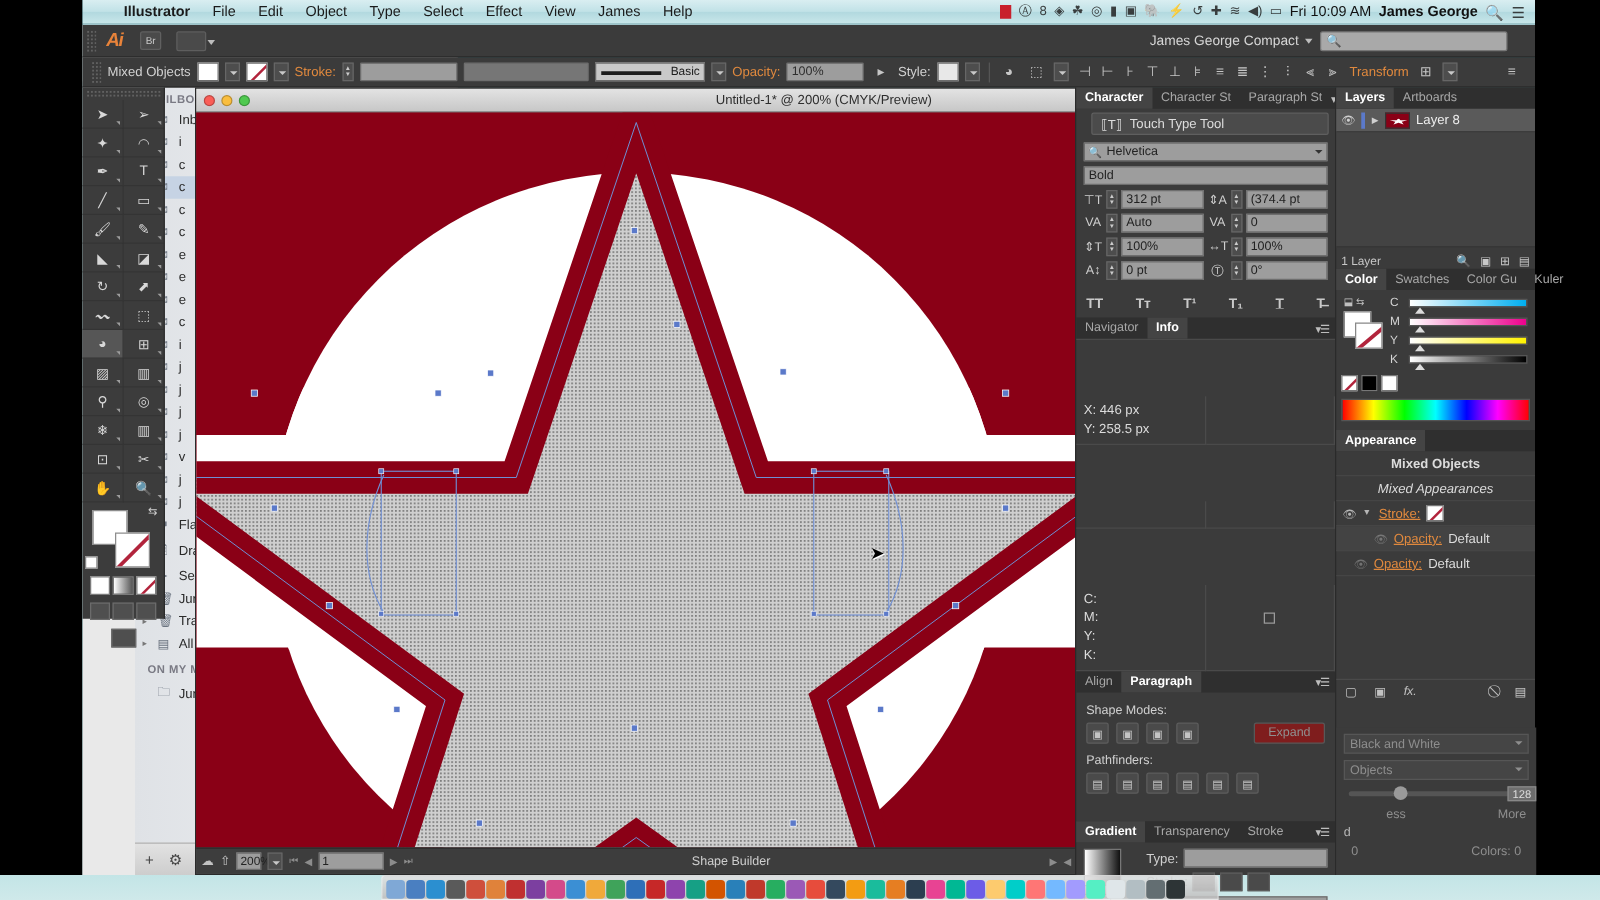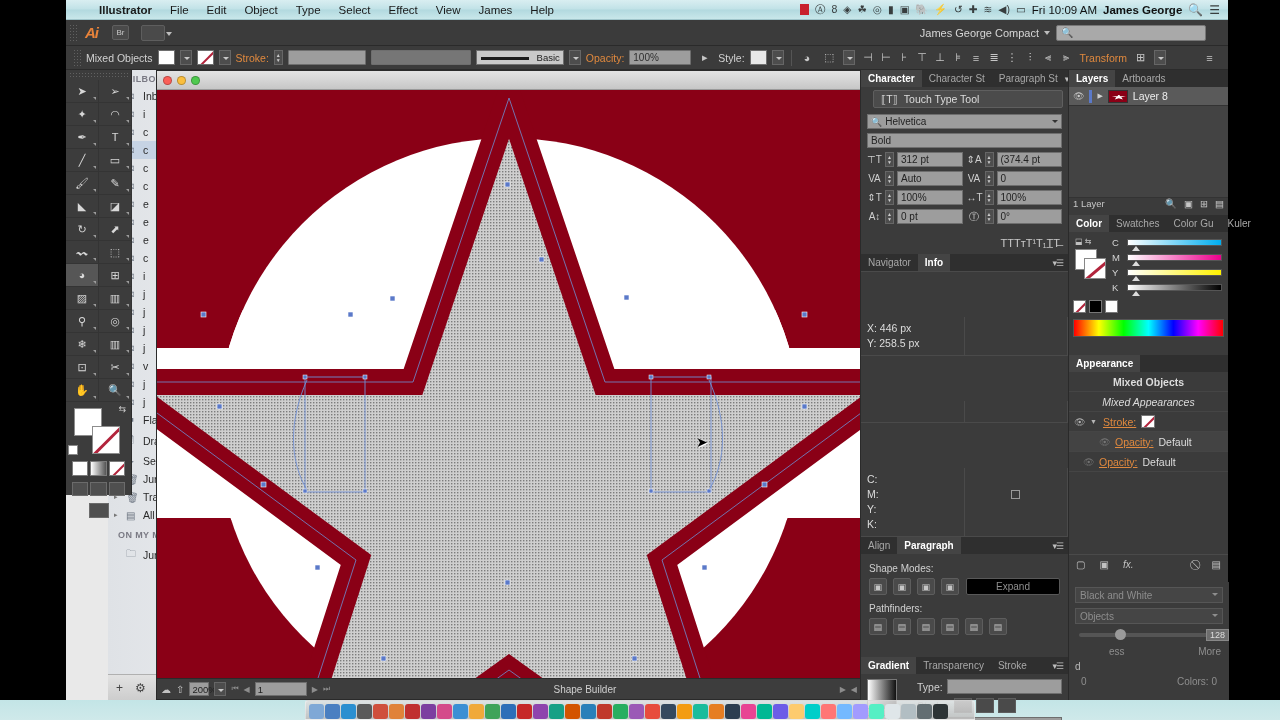--- a/index.html
+++ b/index.html
@@ -152,48 +152,48 @@
   .row{ display:flex; align-items:center; gap:4px; margin-bottom:4px; }
   .inp{ flex:1; height:15px; background:#9d9d9d; border:1px solid #6e6e6e; color:#222; font-size:10px;
      display:flex; align-items:center; padding:0 3px; position:relative; }
   .inp .cv{ position:absolute; right:3px; top:5px; border-left:3px solid transparent;
      border-right:3px solid transparent; border-top:3.5px solid #333;}
   .inp .mag{ color:#444; font-size:9px; margin-right:3px; }
   .lbl-ic{ color:#cfcfcf; font-size:10px; width:15px; text-align:center; }
   .half{ display:flex; align-items:center; gap:3px; width:50%; }
   .stepper{ width:9px; height:15px; background:#4d4d4d; border:1px solid #666; color:#ccc;
      display:flex; flex-direction:column; align-items:center; justify-content:center; font-size:5px; line-height:5px;}
-  .glyphrow{ display:flex; justify-content:flex-end; padding:4px 8px 5px 8px; color:#c9c9c9; font-size:11px;}
+  .glyphrow{ display:flex; justify-content:space-between; padding:4px 8px 5px 8px; color:#c9c9c9; font-size:11px;font-weight:bold;}
 
   .sect-lbl{ color:#d0d0d0; font-size:10px; margin:4px 0 4px 2px; }
   .pf-row{ display:flex; gap:6px; align-items:center; padding:0 2px; }
   .pf-btn{ width:18px; height:17px; background:#4a4a4a; border:1px solid #5d5d5d; border-radius:2px;
      display:flex; align-items:center; justify-content:center; color:#c5c5c5; font-size:9px;}
-  .expand{ margin-left:auto; width:94px; height:17px; background:#000000; border:1px solid #585858;
+  .expand{ margin-left:auto; width:57px; height:17px; background:#7f1d1d; border:1px solid #585858;
      border-radius:2px; color:#8f8f8f; font-size:10px; display:flex; align-items:center; justify-content:center;}
 
   .info-grid{ border-top:1px solid #4a4a4a; }
   .info-row{ display:flex;margin-top:45px; }
   .info-cell{ flex:1; padding:4px 6px; border-right:1px solid #4a4a4a; border-bottom:1px solid #4a4a4a; min-height:18px;}
   .info-txt{ font-size:10.5px; color:#dcdcdc; line-height:15px;}
 
   
   .grad-sw{ width:30px; height:30px; background:linear-gradient(90deg,#fff,#111); border:1px solid #777; }
   .grad-bar{ height:17px; background:linear-gradient(90deg,#fff,#000); border:1px solid #777; margin-top:6px;}
   .sq-btn{ width:18px; height:15px; background:#4a4a4a; border:1px solid #5d5d5d; }
 
   
   .layer-row{ display:flex; align-items:center; gap:5px; height:19px; background:#5a5a5a; padding:0 4px;
      border-bottom:1px solid #333; }
   .lay-th{ width:20px; height:13px; background:#8A0016; border:1px solid #333; position:relative;}
   .lay-th:after{ content:""; position:absolute; left:3px; top:4px; width:14px; height:5px; background:#fff;
      clip-path:polygon(50% 0,61% 35%,100% 35%,68% 57%,79% 100%,50% 73%,21% 100%,32% 57%,0 35%,39% 35%);}
   .lay-sel{ width:3px; height:13px; background:#5b79c9; }
   .lay-list{ height:92px; background:#434343; border-bottom:1px solid #333;}
-  .lay-foot{ display:flex; align-items:flex-start; height:17px; padding:0 4px; gap:7px; font-size:9.5px; color:#c7c7c7;}
+  .lay-foot{ display:flex; align-items:flex-end; height:17px; padding:0 4px; gap:7px; font-size:9.5px; color:#c7c7c7;}
 
   
   .c-slider{ display:flex; align-items:center; gap:5px; margin-bottom:4px; }
   .c-ch{ width:10px; font-size:9.5px; color:#d4d4d4;}
   .c-track{ flex:1; height:7px; border:1px solid #555; position:relative;}
   .c-thumb{ position:absolute; left:4px; top:6px; width:0;height:0;
      border-left:4px solid transparent;border-right:4px solid transparent;border-bottom:5px solid #dcdcdc;}
   .spectrum{ height:18px; margin:6px 4px 0 4px; border:1px solid #555;
      background:linear-gradient(90deg,#f00,#ff0,#0f0,#0ff,#00f,#f0f,#f00);}
   .cp-swatches{ display:flex; gap:3px; padding:3px 4px 0 4px;}
@@ -498,20 +498,21 @@
       </div>
     </div>
 
     <div class="doc">
       <div class="doc-title">
         <div class="tl-dots">
           <div class="dot d-red"></div>
           <div class="dot d-yel"></div>
           <div class="dot d-grn"></div>
         </div>
+        <div class="doc-name">Untitled-1* @ 200% (CMYK/Preview)</div>
       </div>
 
       <div class="canvas">
         <svg width="704" height="588" viewBox="0 0 704 588">
           <defs>
             <pattern id="halftone" width="3" height="3" patternUnits="userSpaceOnUse">
               <rect width="3" height="3" fill="#cfcfcf"></rect>
               <rect width="1.4" height="1.4" fill="#7c7c7c"></rect>
             </pattern>
           </defs>
@@ -869,21 +870,21 @@
         <div class="cp-swatches">
           <div class="cp-s" style="background:#fff;position:relative;overflow:hidden">
             <div style="position:absolute;left:-2px;top:5px;width:20px;height:2px;background:#b2243c;transform:rotate(-45deg)"></div>
           </div>
           <div class="cp-s" style="background:#000"></div>
           <div class="cp-s" style="background:#fff"></div>
         </div>
         <div class="spectrum"></div>
       </div>
 
-      <div style="margin-top:18px">
+      <div style="margin-top:7px">
         <div class="p-tabs">
           <span class="p-tab active">Appearance</span>
         </div>
         <div class="ap-row" style="justify-content:center;font-weight:bold">Mixed Objects</div>
         <div class="ap-row" style="justify-content:center;font-style:italic">Mixed Appearances</div>
         <div class="ap-row">
           <span class="ap-eye">👁</span>
           <span class="ap-tri">▼</span>
           <span class="ap-link">Stroke:</span>
           <span class="ap-sw"></span>

